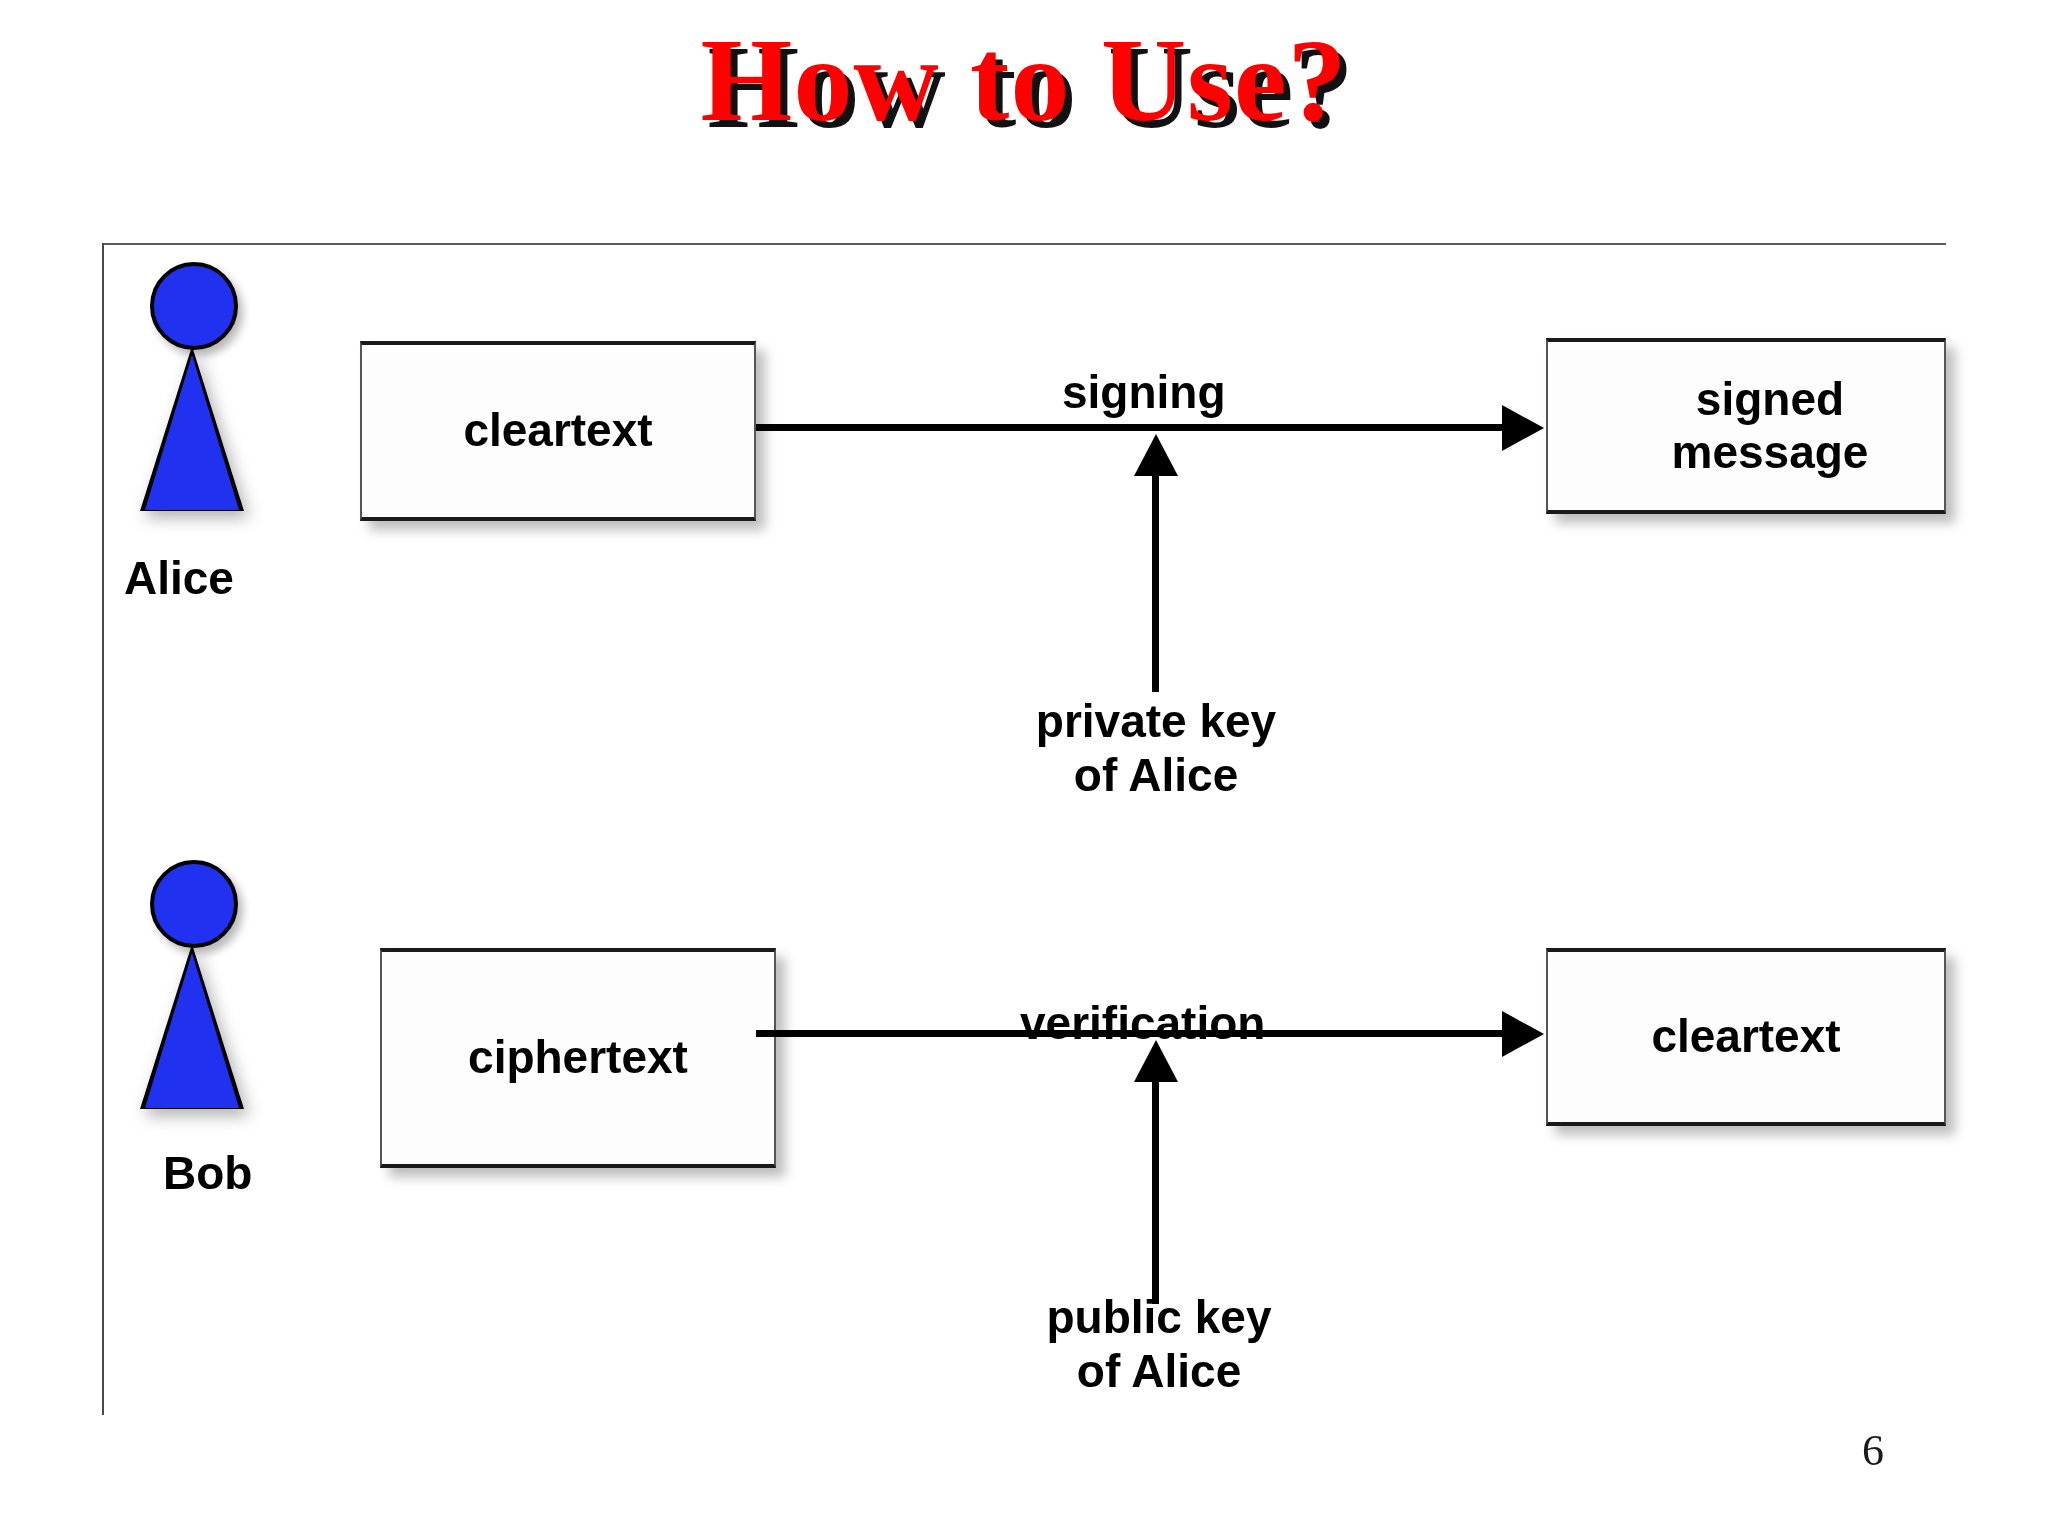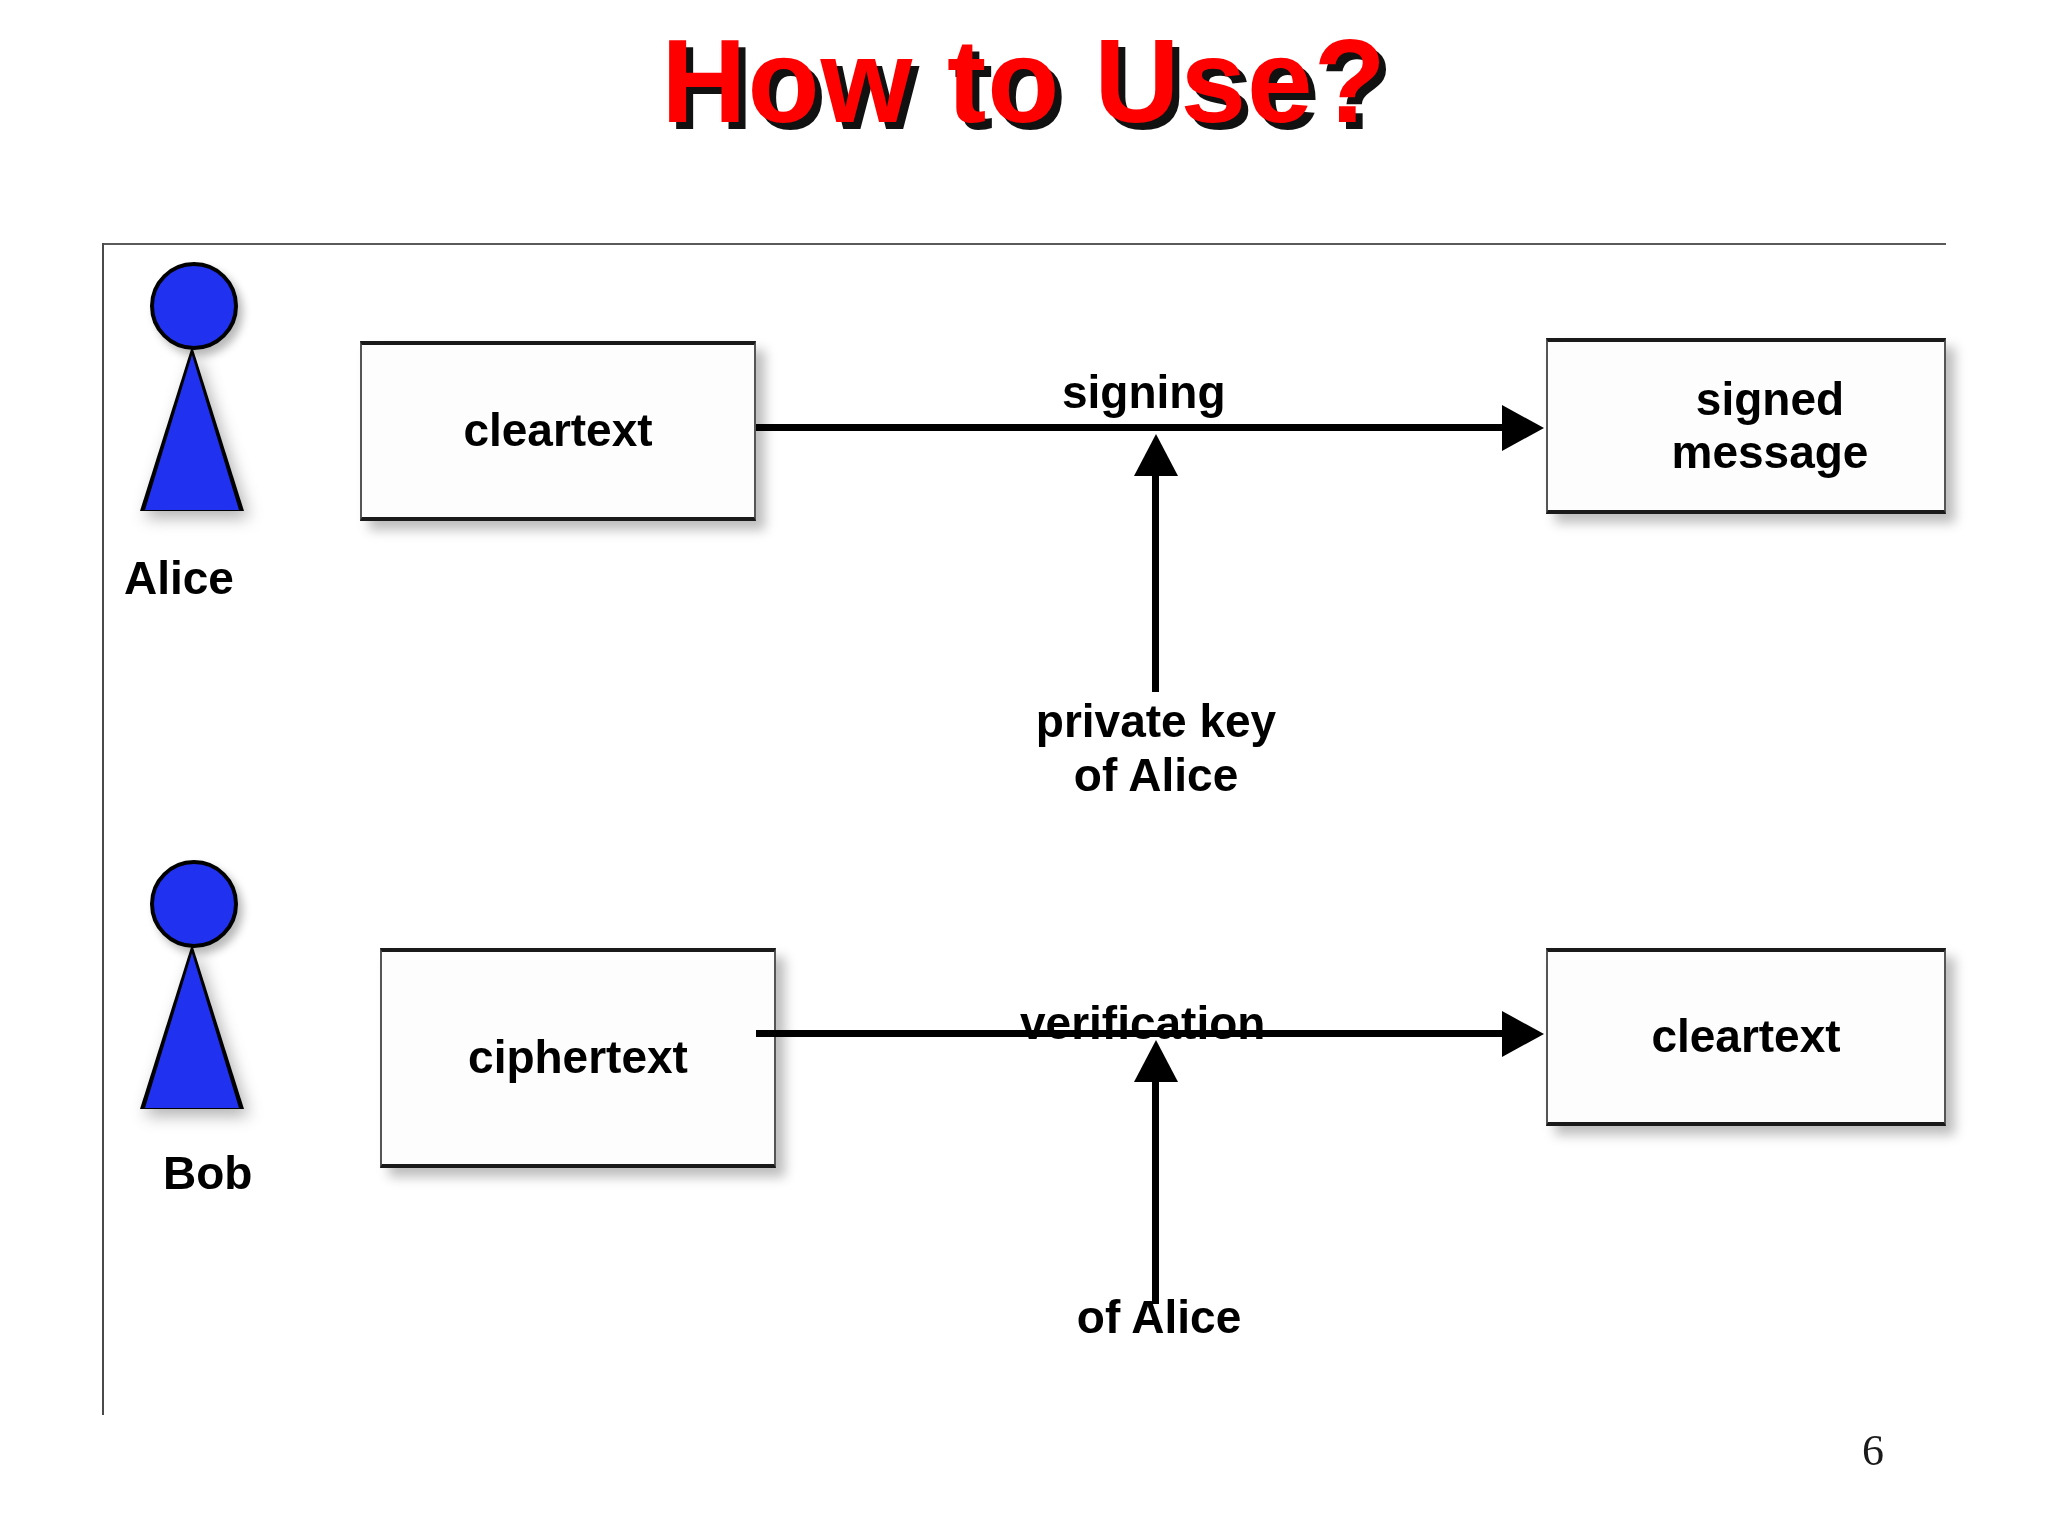--- a/index.html
+++ b/index.html
@@ -16,21 +16,21 @@
     font-family: "Liberation Sans", sans-serif;
   }
 
   
   #title {
     position: absolute;
     left: 0;
     top: 22px;
     width: 2048px;
     text-align: center;
-    font-family: Liberation Sans, sans-serif;
+    font-family: Liberation Serif, serif;
     font-weight: bold;
     font-size: 118px;
     line-height: 1.0;
     color: #ff0000;
     letter-spacing: 1px;
     text-shadow: 7px 7px 0 #111111;
     white-space: nowrap;
   }
 
   
@@ -220,20 +220,21 @@
     <span class="box-text">ciphertext</span>
   </div>
 
   <div class="h-arrow-line" style="left:756px; top:1030px; width:776px;"></div>
   <div class="h-arrow-head" style="left:1502px; top:1011px;"></div>
   <div class="edge-label" style="left:1020px; top:996px;">verification</div>
 
   <div class="v-arrow-line" style="left:1152px; top:1078px; height:226px;"></div>
   <div class="v-arrow-head" style="left:1134px; top:1040px;"></div>
   <div class="edge-label" style="left:1024px; top:1290px; width:270px;">
+    <div>public key</div>
     <div>of Alice</div>
   </div>
 
   <div class="box" style="left:1546px; top:948px; width:400px; height:178px;">
     <span class="box-text">cleartext</span>
   </div>
 
   <div id="page-number">6</div>
 
 </div>

